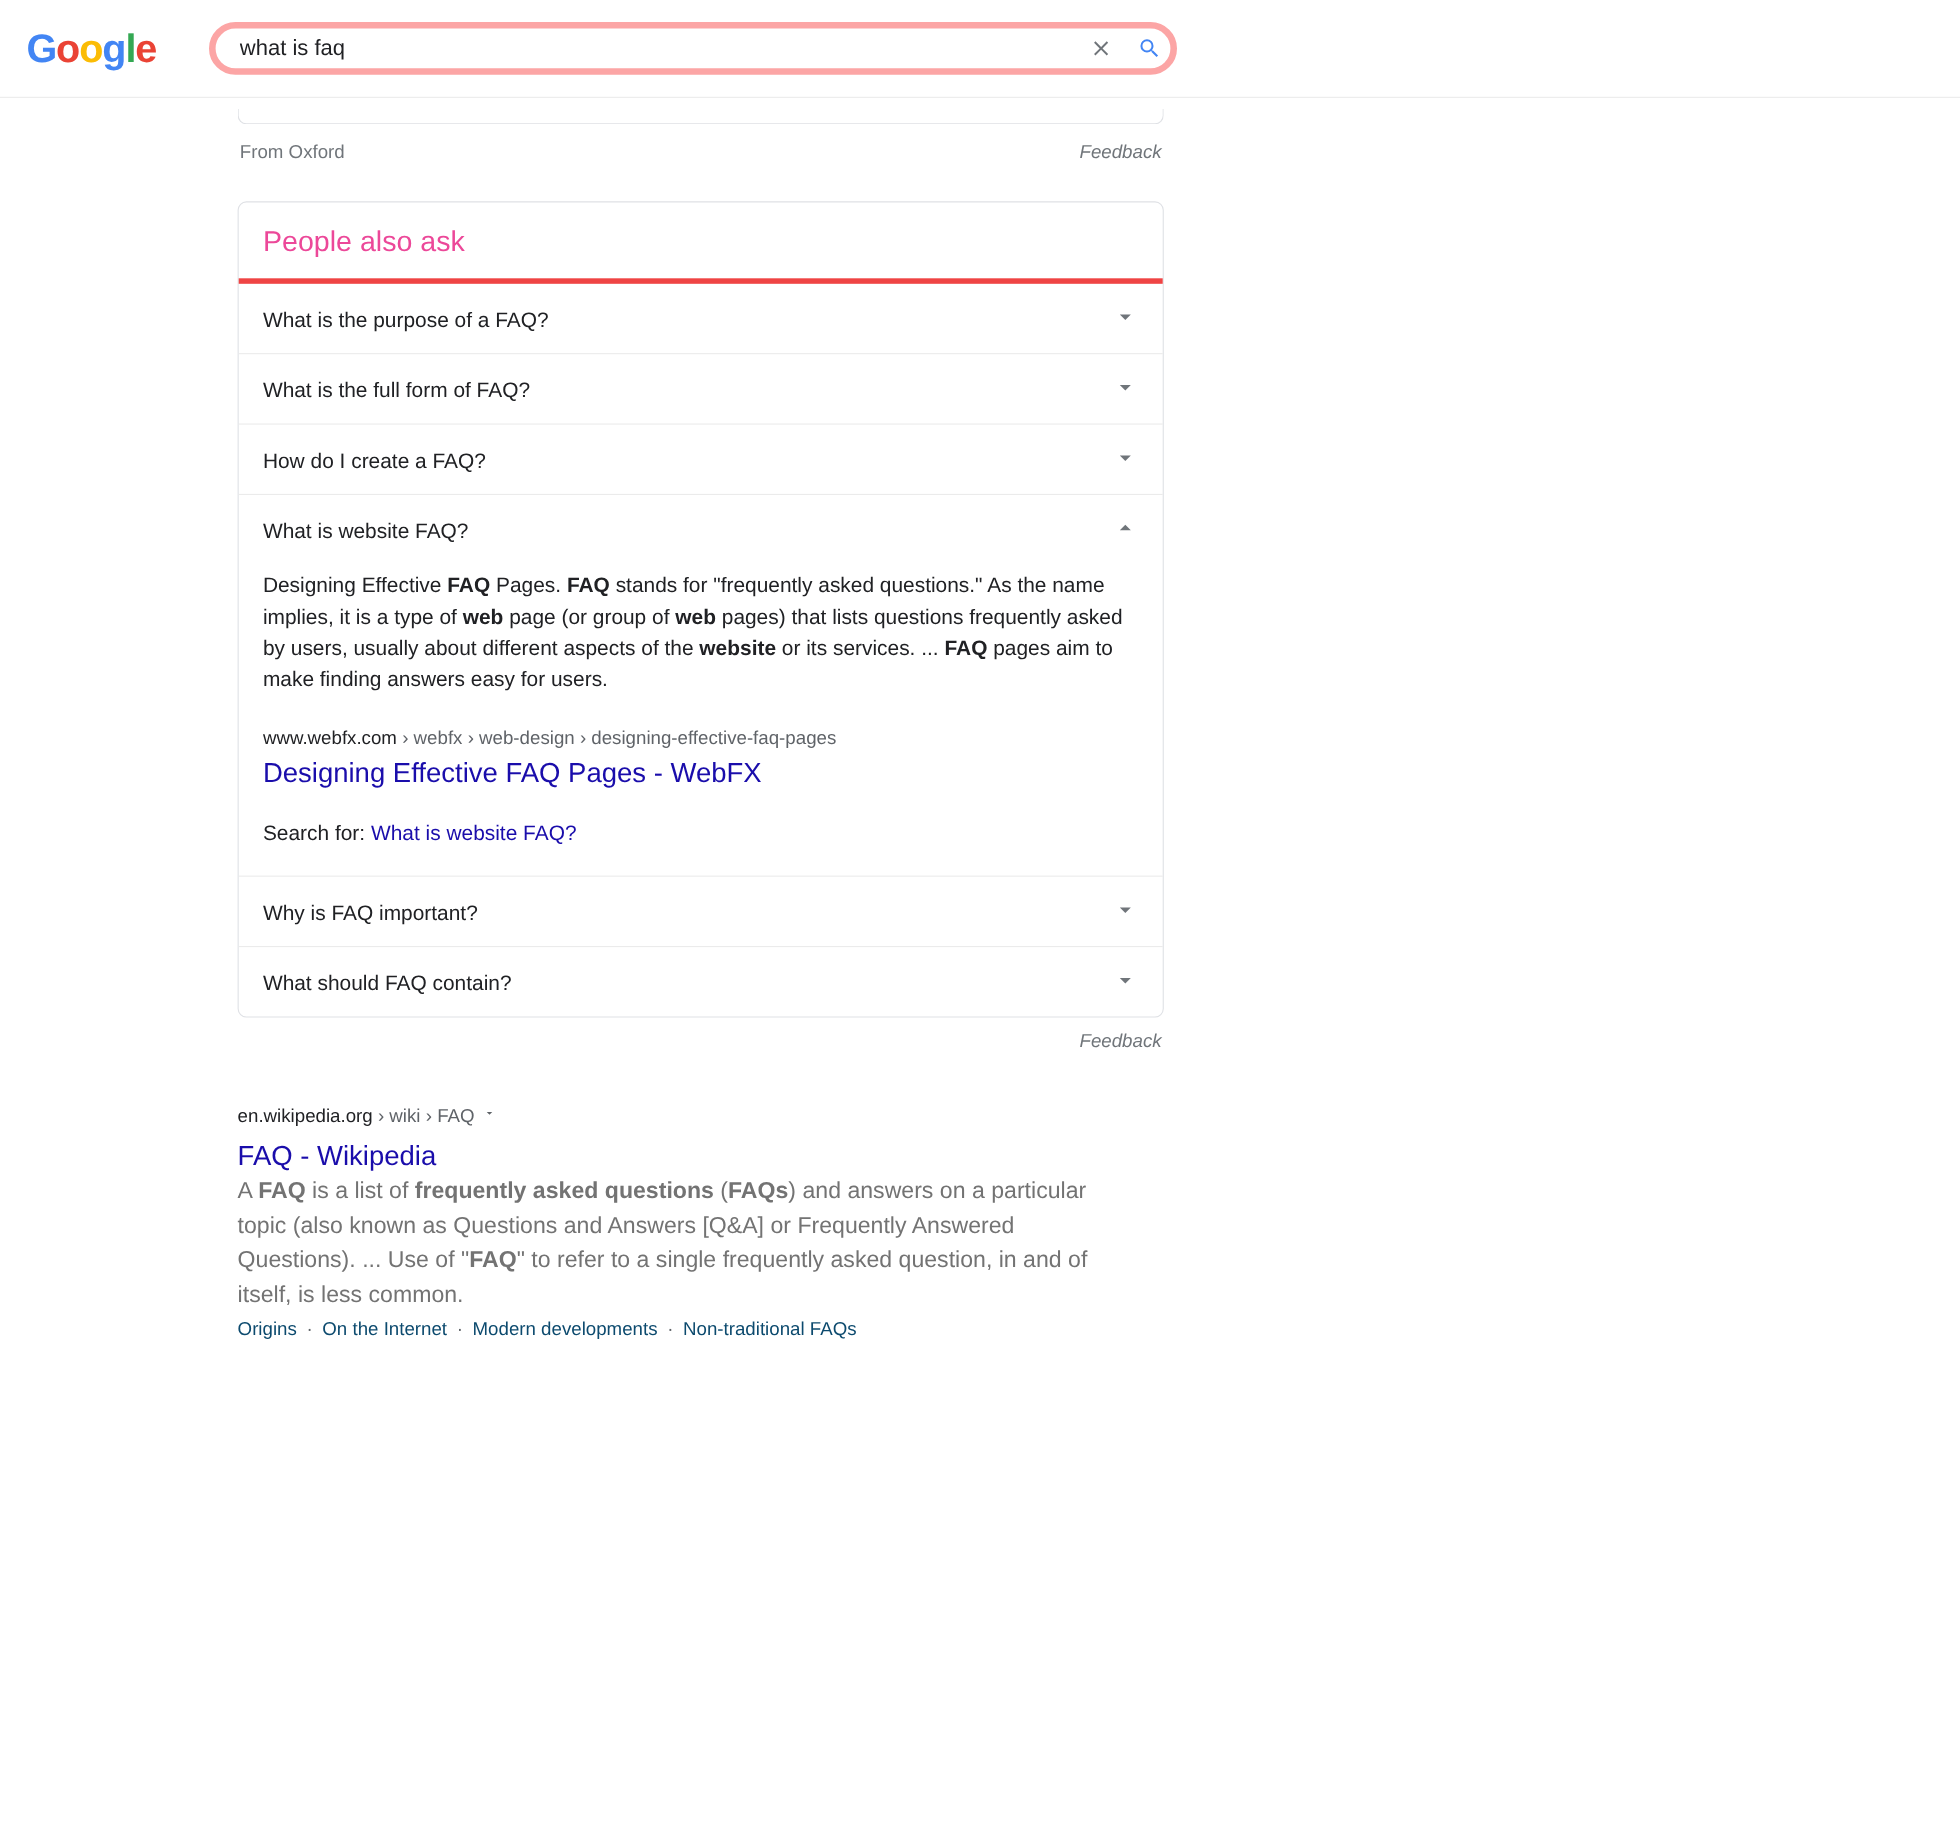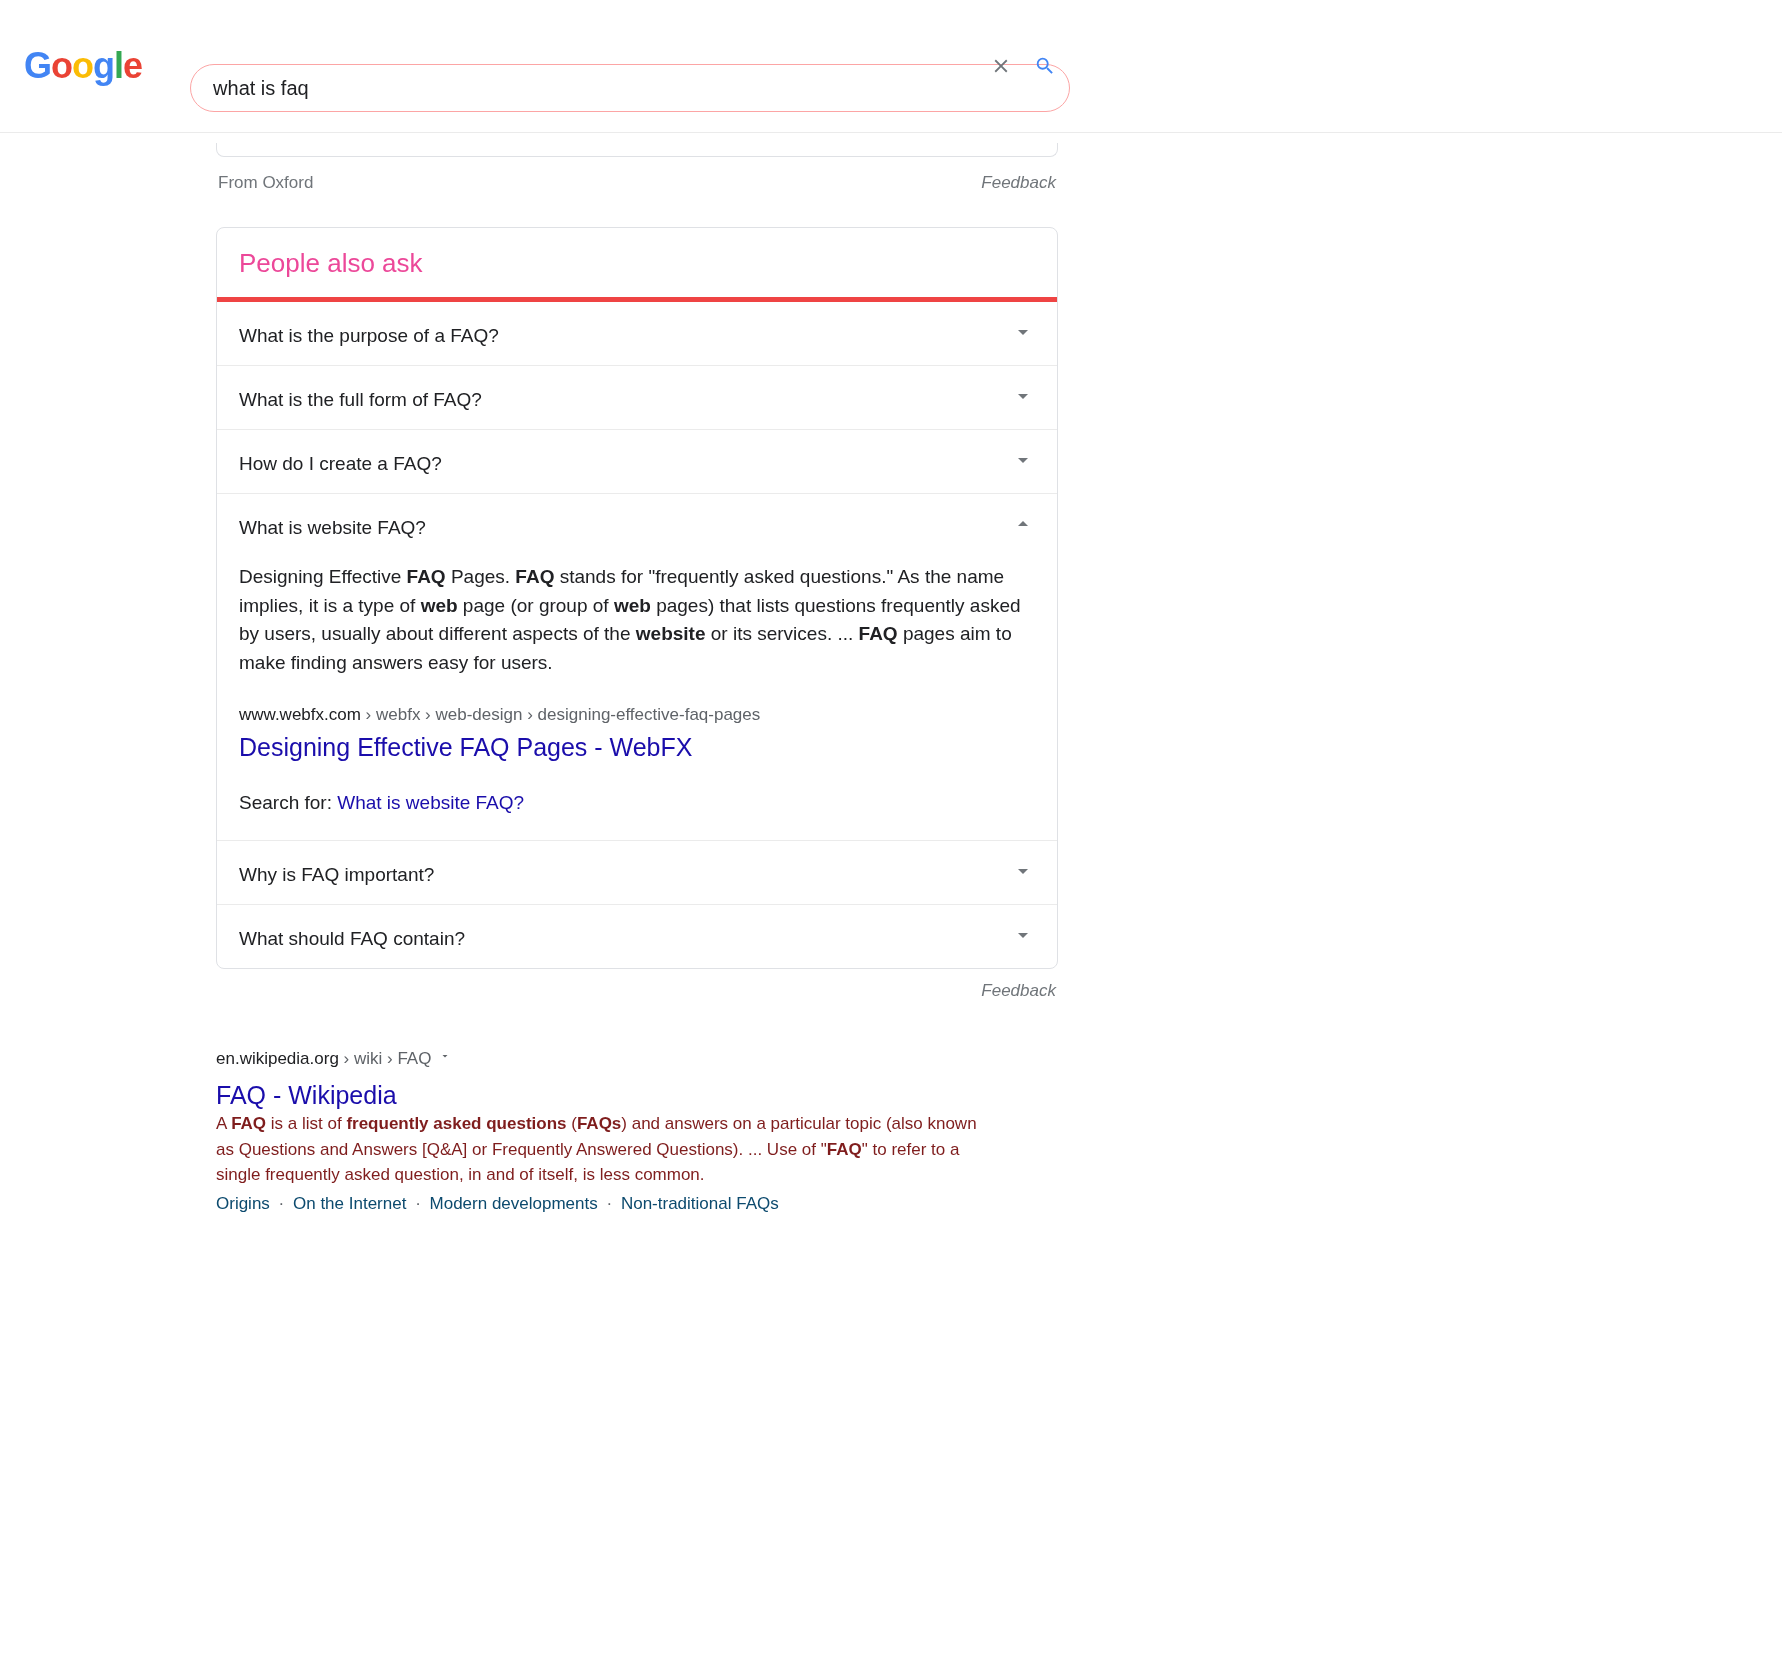--- a/index.html
+++ b/index.html
@@ -31,27 +31,26 @@
     .logo .l  { color: #34A853; }
     .logo .e  { color: #EA4335; }
     .search-wrap {
       flex: 1;
       max-width: 880px;
       position: relative;
     }
     .search-input {
       width: 100%;
       height: 48px;
-      border: 1px solid #fca5a5;
+      border: 6px solid #fca5a5;
       border-radius: 24px;
       padding: 0 90px 0 22px;
       font-size: 20px;
       color: #202124;
       outline: none;
-      margin-top: 44px;
     }
     .search-icons {
       position: absolute;
       right: 14px;
       top: 50%;
       transform: translateY(-50%);
       display: flex;
       align-items: center;
       gap: 22px;
     }
@@ -167,22 +166,22 @@
       display: flex;
       align-items: flex-start;
       gap: 8px;
       margin-bottom: 4px;
     }
     .caret {
       color: #5f6368;
       cursor: pointer;
     }
     .snippet {
-      color: #7f1d1d;
-      font-size: 17px;
+      color: #737373;
+      font-size: 21px;
       line-height: 1.5;
       max-width: 780px;
     }
     .sitelinks {
       margin-top: 6px;
       font-size: 17px;
     }
     .sitelink {
       color: #0c4a6e;
       cursor: pointer;

